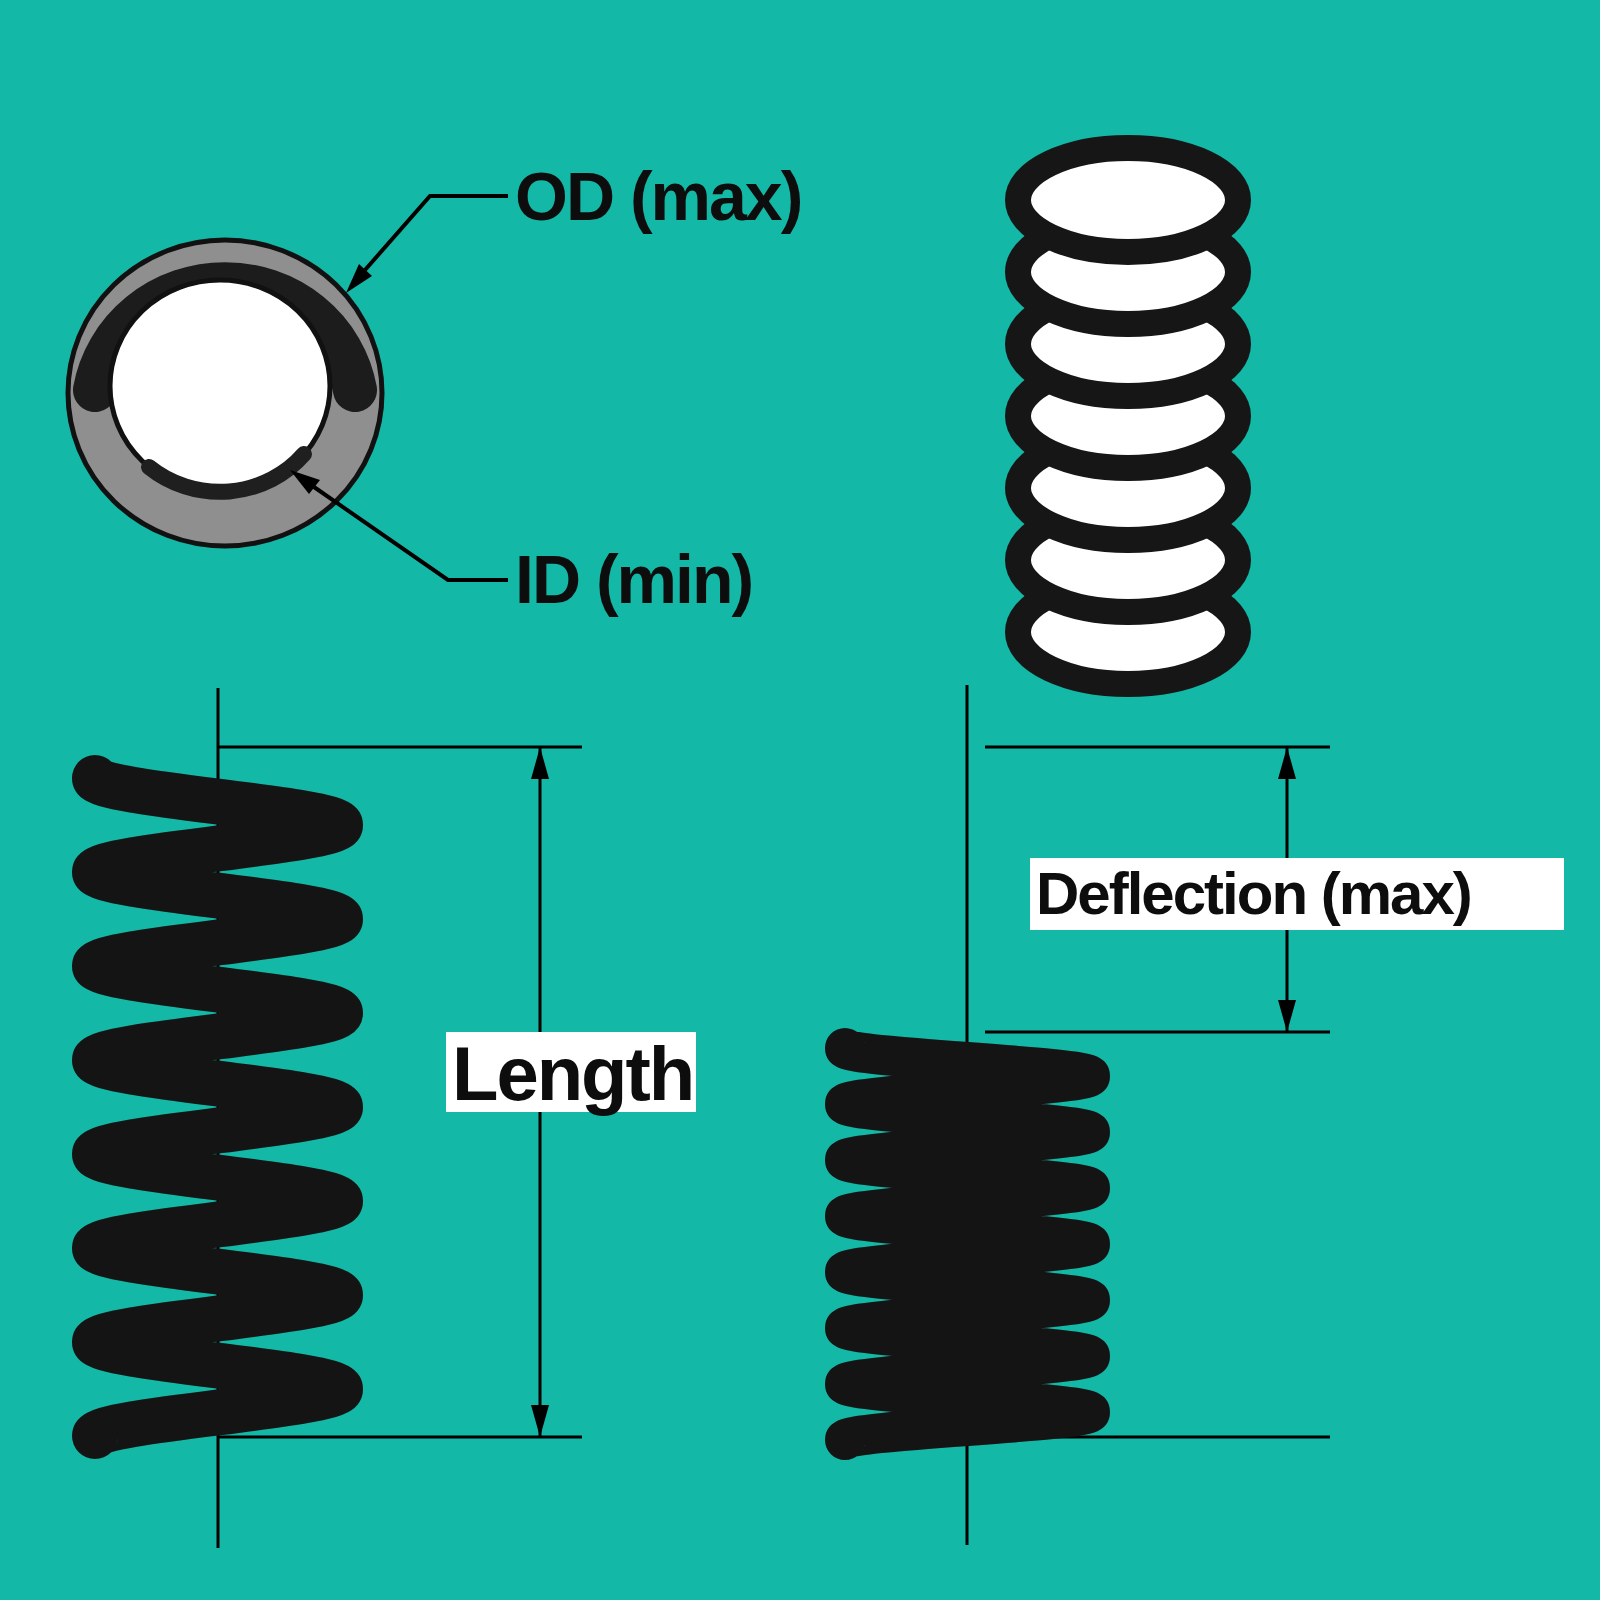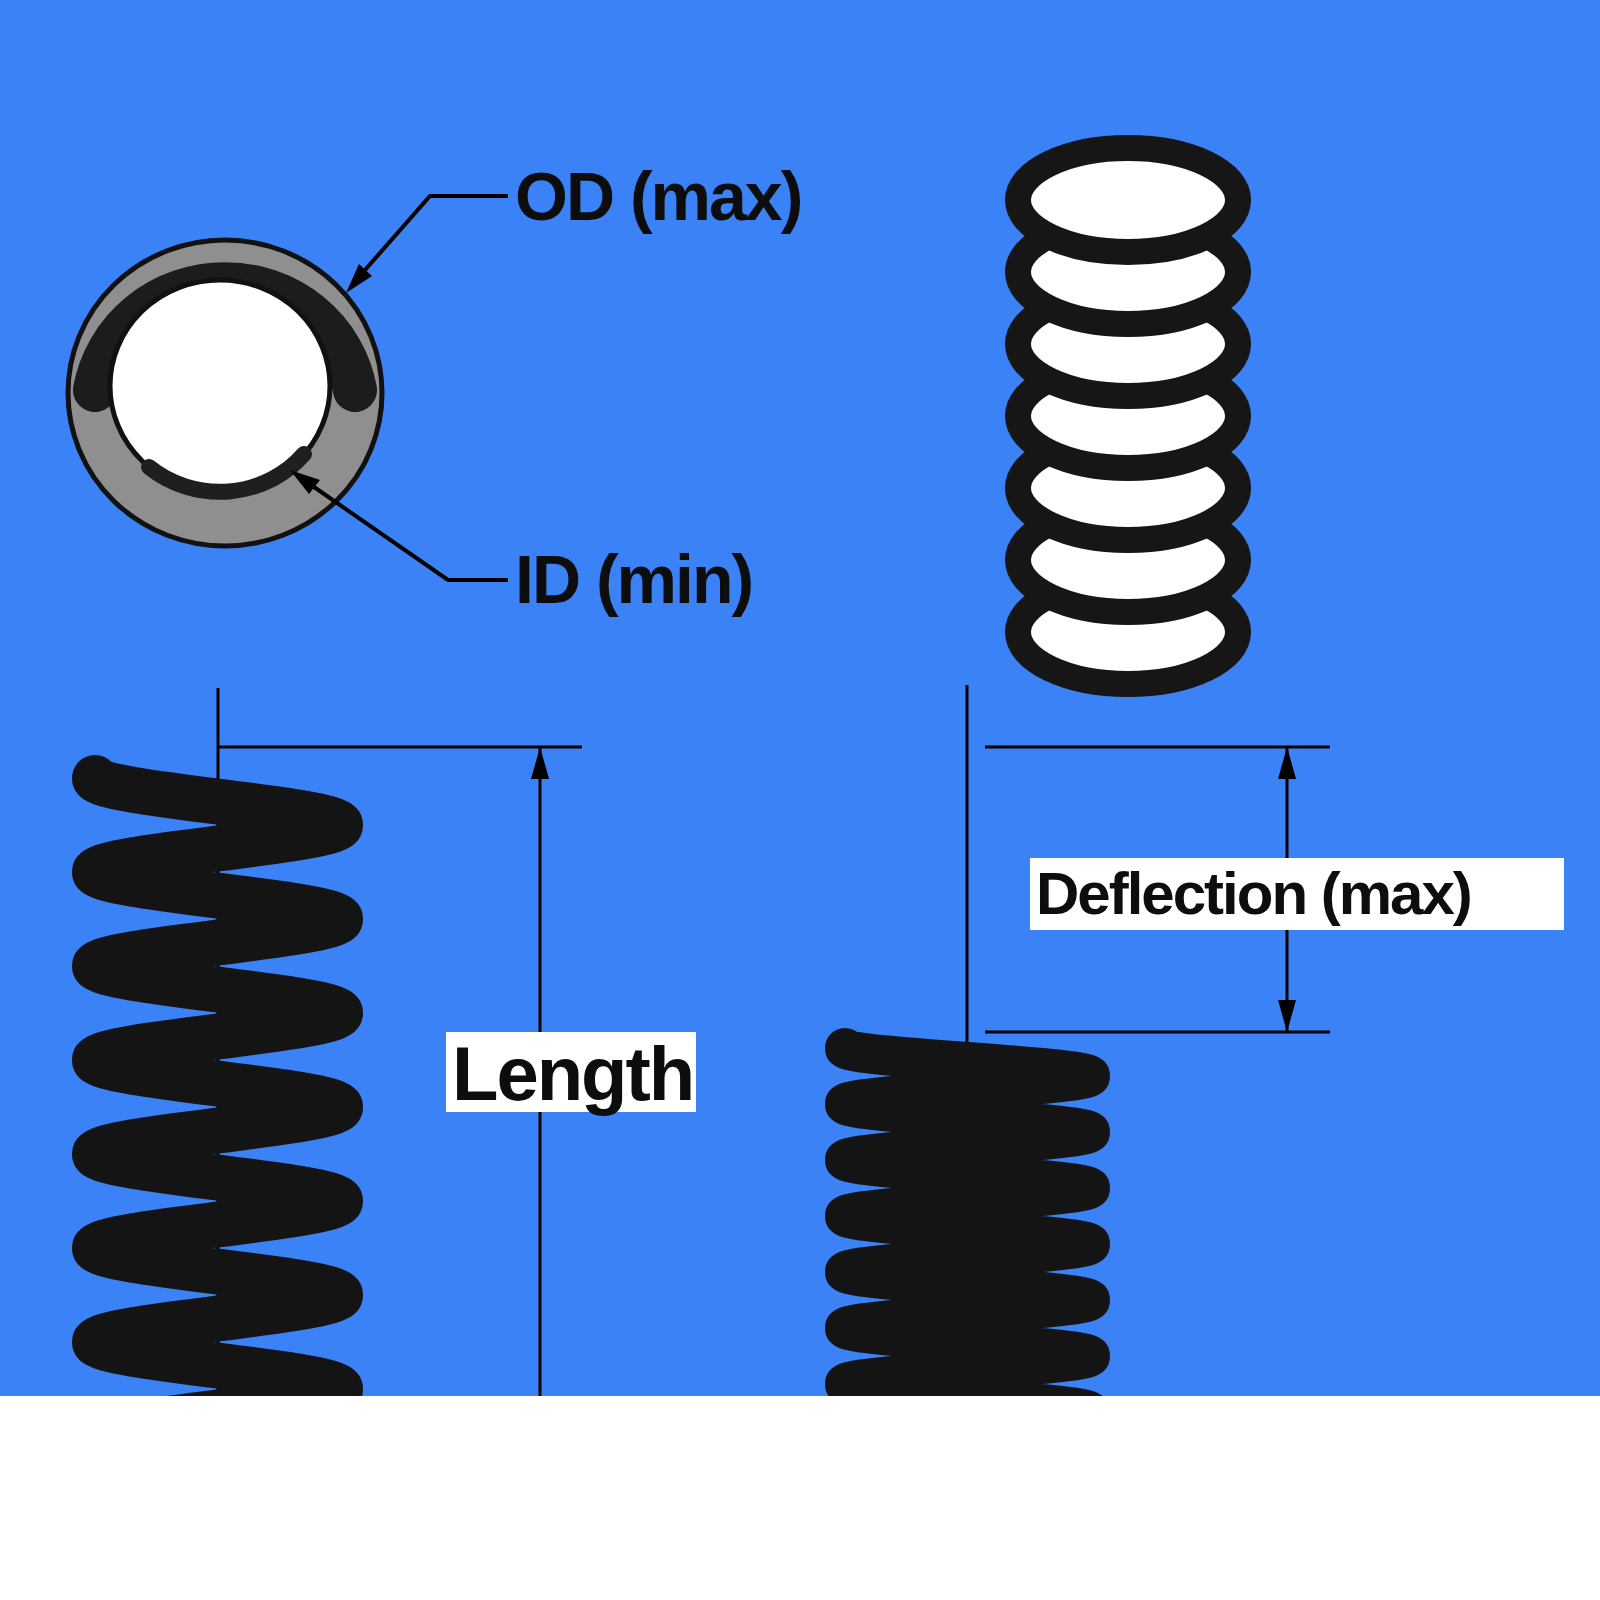--- a/index.html
+++ b/index.html
@@ -1,16 +1,16 @@
 <!DOCTYPE html>
 <html><head>
 <meta charset="utf-8">
 <style>
   html,body{margin:0;padding:0;background:#ffffff;}
-  .canvas{position:relative;width:1600px;height:1396px;background:#3b82f6;overflow:hidden;}
+  .canvas{position:relative;width:1600px;height:1600px;background:#14b8a6;overflow:hidden;}
   svg{position:absolute;top:0;left:0;}
   .dim-label{font-family:"Liberation Sans","DejaVu Sans",sans-serif;font-weight:700;fill:#0d0d0d;letter-spacing:-2px;}
   .thin{stroke:#000000;stroke-width:3;fill:none;}
   .leader{stroke:#000000;stroke-width:4;fill:none;}
   .arrow{fill:#000000;stroke:none;}
   .wire{fill:none;stroke:#141414;stroke-linecap:round;}
   .coil{fill:#ffffff;stroke:#161616;}
 </style>
 </head>
 <body>

